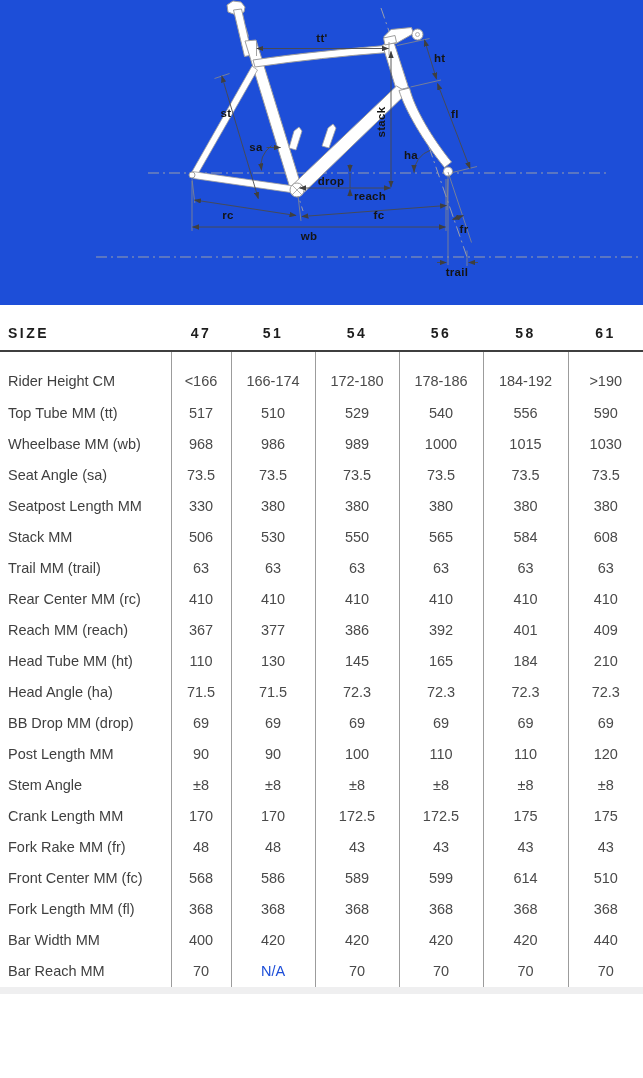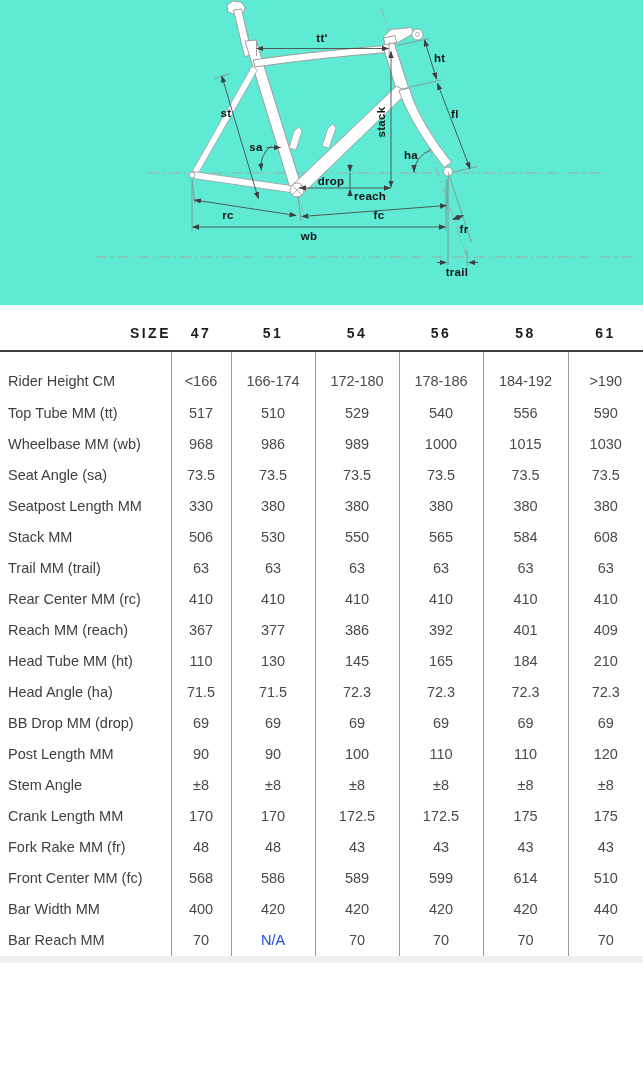--- a/index.html
+++ b/index.html
@@ -1,36 +1,36 @@
 <!DOCTYPE html>
 <html><head>
 <meta charset="utf-8">
 <style>
   html,body{margin:0;padding:0}
   body{
     width:643px;height:1078px;background:#ffffff;
     font-family:"Liberation Sans",sans-serif;overflow:hidden;
   }
-  .diagram-wrap{height:305px;background:#5eead4}
+  .diagram-wrap{height:305px;background:#1d4ed8}
   svg{display:block}
 
   
   .axis path{stroke:#a7a7a7;stroke-width:0.9;fill:none;stroke-dasharray:11 4 2 4}
   .frame path,.frame circle,.frame polygon{fill:#ffffff;stroke:#9e9e9e;stroke-width:1;stroke-linejoin:round}
   .frame .thin{stroke-width:0.8}
   .ext path{stroke:#8a8a8a;stroke-width:0.8;fill:none}
   .dim path{stroke:#4a4a4a;stroke-width:0.9;fill:none}
   .dlabel{font:bold 11.5px "Liberation Sans",sans-serif;fill:#141414;letter-spacing:0.3px}
 
   
   table{width:643px;border-collapse:collapse;table-layout:fixed;margin-top:13px}
   thead tr{height:33px;border-bottom:2px solid #3f3f3f}
   thead th{font-size:14px;font-weight:bold;color:#1d1d1d;letter-spacing:2.5px;
            vertical-align:bottom;padding:0 0 9px 0;}
-  thead th.size-label{text-align:right;padding-left:8px}
+  thead th.size-label{text-align:left;padding-left:8px}
   tbody tr{height:31.05px}
   tbody th{font-weight:normal;text-align:left;padding-left:8px;font-size:14.5px;color:#3f3f3f;white-space:nowrap}
   tbody td{text-align:center;font-size:14.5px;color:#4a4a4a;border-left:1px solid #9c9c9c}
   tbody tr:first-child th,tbody tr:first-child td{padding-top:13px;height:31px}
   tbody td.na{color:#1d4ed8}
   .footer-strip{height:7px;background:#efeff0}
 </style>
 </head>
 <body>
 
@@ -299,20 +299,29 @@
       <tr>
         <th>Front Center MM (fc)</th>
         <td>568</td>
         <td>586</td>
         <td>589</td>
         <td>599</td>
         <td>614</td>
         <td>510</td>
       </tr>
       <tr>
+        <th>Fork Length MM (fl)</th>
+        <td>368</td>
+        <td>368</td>
+        <td>368</td>
+        <td>368</td>
+        <td>368</td>
+        <td>368</td>
+      </tr>
+      <tr>
         <th>Bar Width MM</th>
         <td>400</td>
         <td>420</td>
         <td>420</td>
         <td>420</td>
         <td>420</td>
         <td>440</td>
       </tr>
       <tr>
         <th>Bar Reach MM</th>

